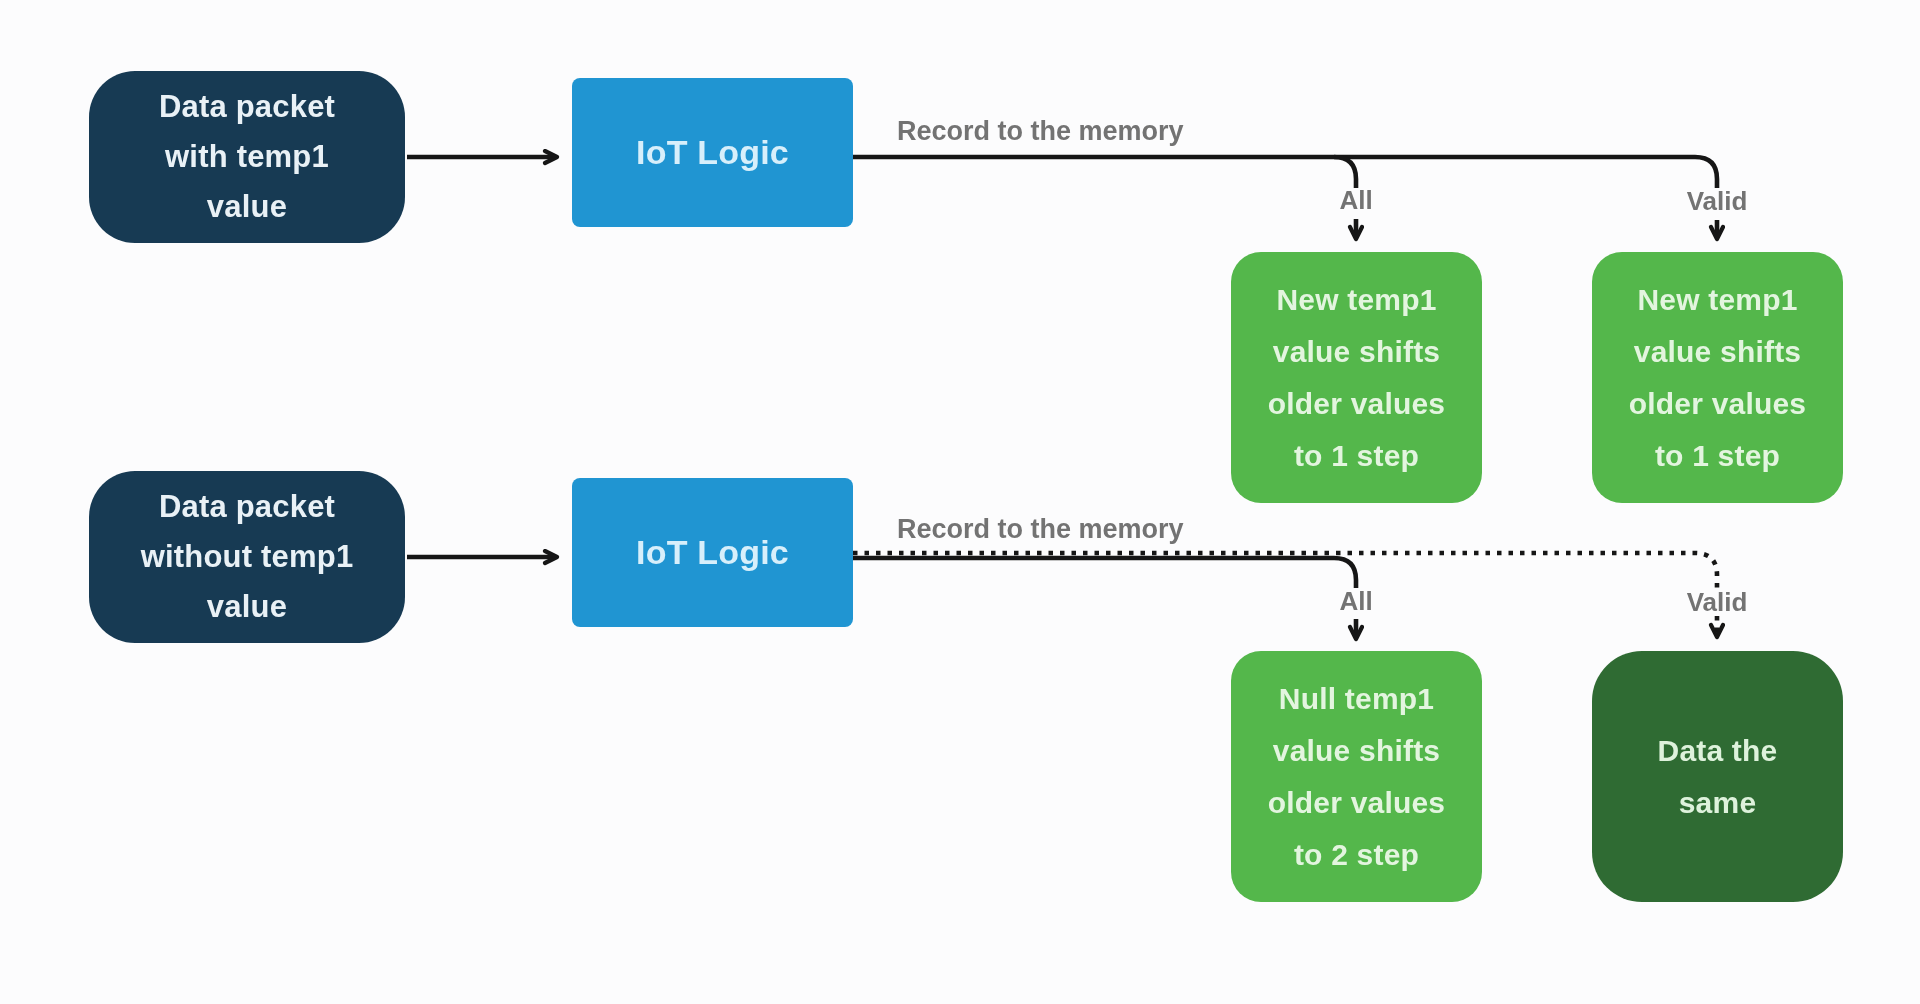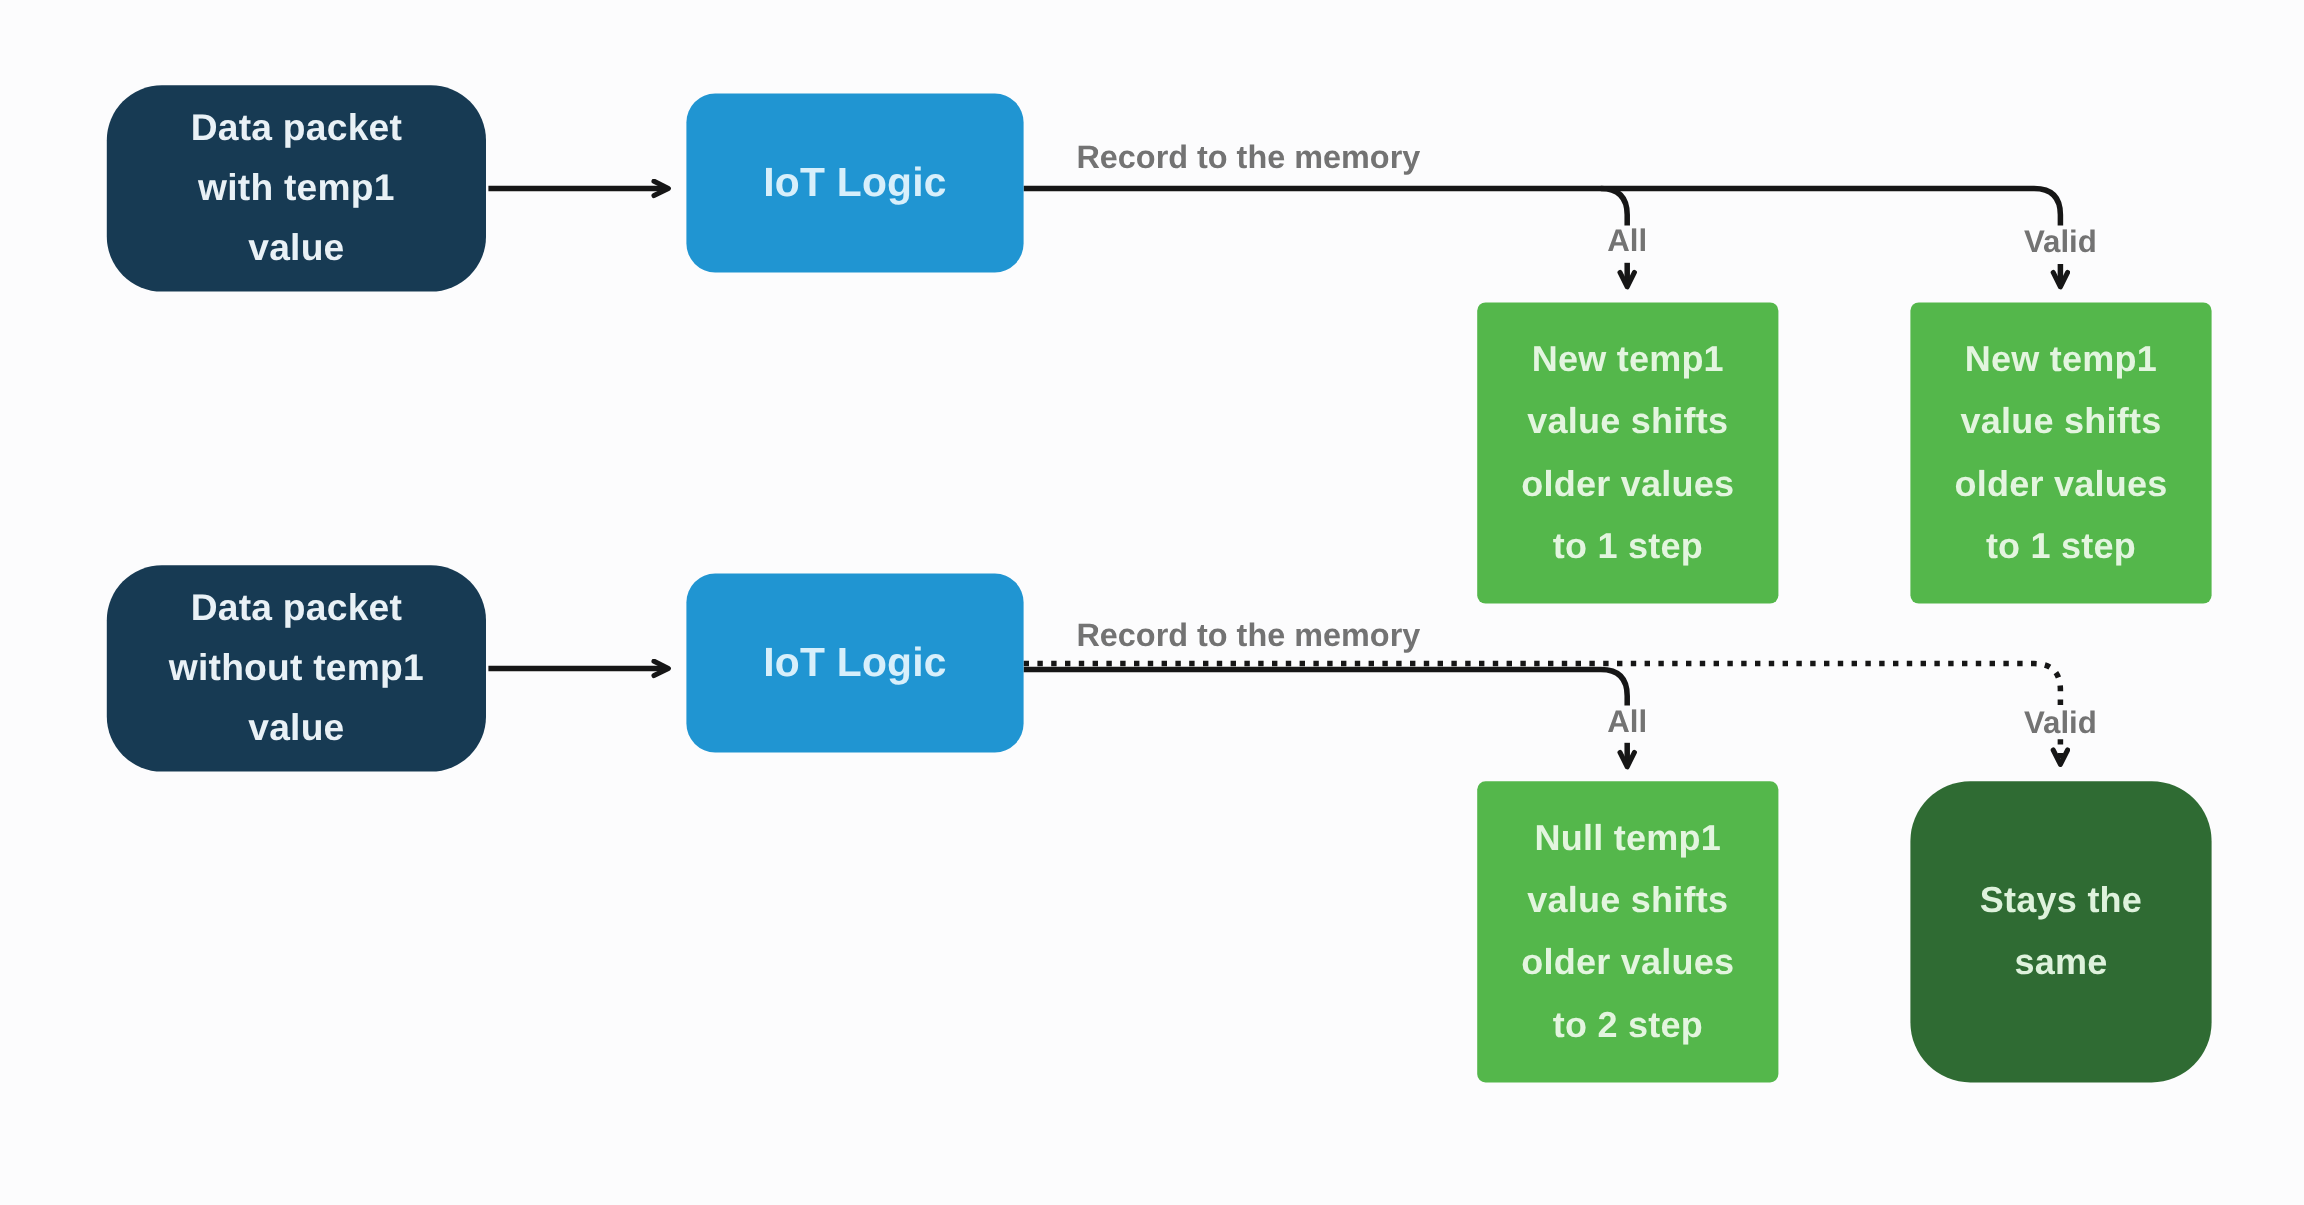--- a/index.html
+++ b/index.html
@@ -19,26 +19,26 @@
     text-align:center; white-space:pre-line;
     font-weight:bold; letter-spacing:0.2px;
   }
   .node.navy {
     background:#173a53; color:#e9f1f6;
     width:316px; height:172px; border-radius:46px;
     font-size:31px; line-height:50px;
   }
   .node.blue {
     background:#2095d2; color:#d7effb;
-    width:281px; height:149px; border-radius:24px;
+    width:281px; height:149px; border-radius:8px;
     font-size:34px;
   }
   .node.green {
     background:#54b74b; color:#e3f5df;
-    width:251px; height:251px; border-radius:7px;
+    width:251px; height:251px; border-radius:30px;
     font-size:30px; line-height:52px;
   }
   .node.darkgreen {
     background:#2f6b33; color:#def2dc;
     width:251px; height:251px; border-radius:50px;
     font-size:30px; line-height:52px;
   }
 
   .edge-label {
     position:absolute; z-index:2;
@@ -115,17 +115,17 @@
 
   <div class="branch-label" style="left:1356px; top:586px;">All</div>
 
   <div class="branch-label" style="left:1717px; top:587px;">Valid</div>
 
   <div class="node green" style="left:1231px; top:651px;">Null temp1
 value shifts
 older values
 to 2 step</div>
 
-  <div class="node darkgreen" style="left:1592px; top:651px;">Stays the
+  <div class="node darkgreen" style="left:1592px; top:651px;">Data the
 same</div>
 
 
 </div>
 
 </body></html>

